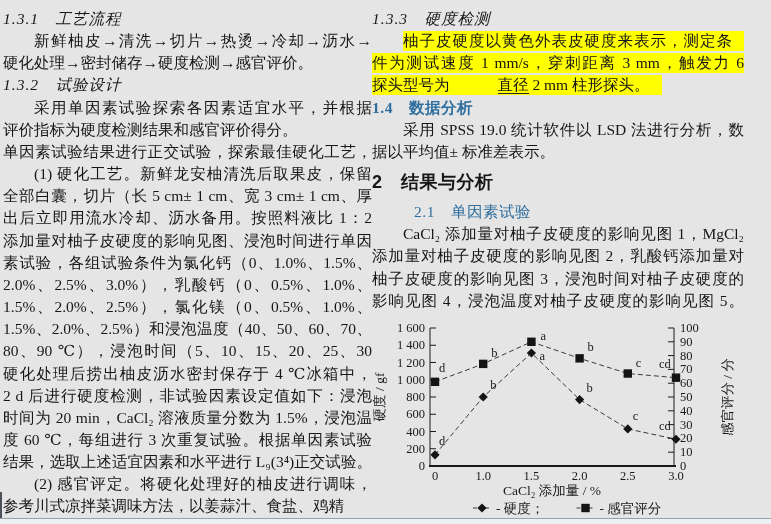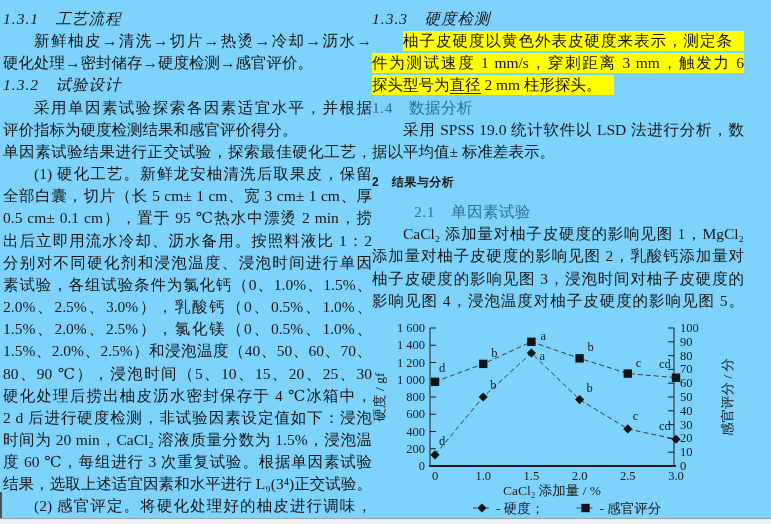--- a/index.html
+++ b/index.html
@@ -1,55 +1,54 @@
 <!DOCTYPE html>
 <html><head>
 <meta charset="utf-8">
 <style>
   html,body{margin:0;padding:0;background:#ffffff;}
-  .page{position:relative;width:771px;height:524px;background:#7dd3fc;overflow:hidden;
+  .page{position:relative;width:771px;height:524px;background:#e5e5e5;overflow:hidden;
         font-family:"Liberation Serif","DejaVu Serif",serif;font-size:15.5px;
         line-height:22.17px;color:#161616;}
   .col{position:absolute;top:0;}
   .col-left{left:3px;width:369px;padding-top:8px;}
   .col-right{left:372px;width:372px;padding-top:8px;}
   .ln{height:22.17px;overflow:hidden;}
   .j{text-align:justify;text-align-last:justify;}
   .ind{padding-left:31px;}
   .kai{font-style:italic;letter-spacing:1px;}
   .blue{color:#2e6e9e;}
   .hd2{font-family:"Liberation Sans","DejaVu Sans",sans-serif;font-weight:700;
-       font-size:12px;height:24px;margin-top:8px;letter-spacing:.5px;}
+       font-size:18px;height:24px;margin-top:8px;letter-spacing:.5px;}
   .hd21{margin-top:6px;letter-spacing:.5px;margin-left:42px;}
-  .hd14{letter-spacing:.5px;}
+  .hd14{letter-spacing:.5px;font-weight:bold;}
   .hl{background:#ffff00;padding:1px 12px 2px 0;}
-  .u{border-bottom:1.5px solid #2a2a2a;}
+  .u{border-bottom:1.5px solid #2a2a2a;margin-left:48px;}
   .figure{margin-top:6px;width:374px;height:202px;margin-left:-2px;}
   .bottom-strip{position:absolute;left:0;right:0;bottom:0;height:5px;
                 background:#eef1f3;border-top:1px solid #99a2a9;}
   .left-edge{position:absolute;left:0;top:492px;width:2px;height:27px;background:#4b5157;}
 </style>
 </head>
 <body>
 
 <div class="page">
 
   <div class="col col-left">
     <div class="ln kai">1.3.1　工艺流程</div>
     <div class="ln j ind">新鲜柚皮→清洗→切片→热烫→冷却→沥水→</div>
     <div class="ln">硬化处理→密封储存→硬度检测→感官评价。</div>
     <div class="ln kai">1.3.2　试验设计</div>
     <div class="ln j ind">采用单因素试验探索各因素适宜水平，并根据</div>
     <div class="ln">评价指标为硬度检测结果和感官评价得分。</div>
     <div class="ln j">单因素试验结果进行正交试验，探索最佳硬化工艺，</div>
     <div class="ln j ind">(1) 硬化工艺。新鲜龙安柚清洗后取果皮，保留</div>
     <div class="ln j">全部白囊，切片（长 5 cm± 1 cm、宽 3 cm± 1 cm、厚</div>
-    <div class="ln j">0.5 cm± 0.1 cm），置于 95 ℃热水中漂烫 2 min，捞</div>
     <div class="ln j">出后立即用流水冷却、沥水备用。按照料液比 1：2</div>
-    <div class="ln j">分别对不同硬化剂和浸泡温度、浸泡时间进行单因</div>
+    <div class="ln j">添加量对柚子皮硬度的影响见图、浸泡时间进行单因</div>
     <div class="ln j">素试验，各组试验条件为氯化钙（0、1.0%、1.5%、</div>
     <div class="ln j">2.0%、2.5%、3.0%），乳酸钙（0、0.5%、1.0%、</div>
     <div class="ln j">1.5%、2.0%、2.5%），氯化镁（0、0.5%、1.0%、</div>
     <div class="ln j">1.5%、2.0%、2.5%）和浸泡温度（40、50、60、70、</div>
     <div class="ln j">80、90 ℃），浸泡时间（5、10、15、20、25、30 min），</div>
     <div class="ln j">硬化处理后捞出柚皮沥水密封保存于 4 ℃冰箱中，</div>
     <div class="ln j">2 d 后进行硬度检测，非试验因素设定值如下：浸泡</div>
     <div class="ln j">时间为 20 min，CaCl₂ 溶液质量分数为 1.5%，浸泡温</div>
     <div class="ln j">度 60 ℃，每组进行 3 次重复试验。根据单因素试验</div>
     <div class="ln j">结果，选取上述适宜因素和水平进行 L₉(3⁴)正交试验。</div>

